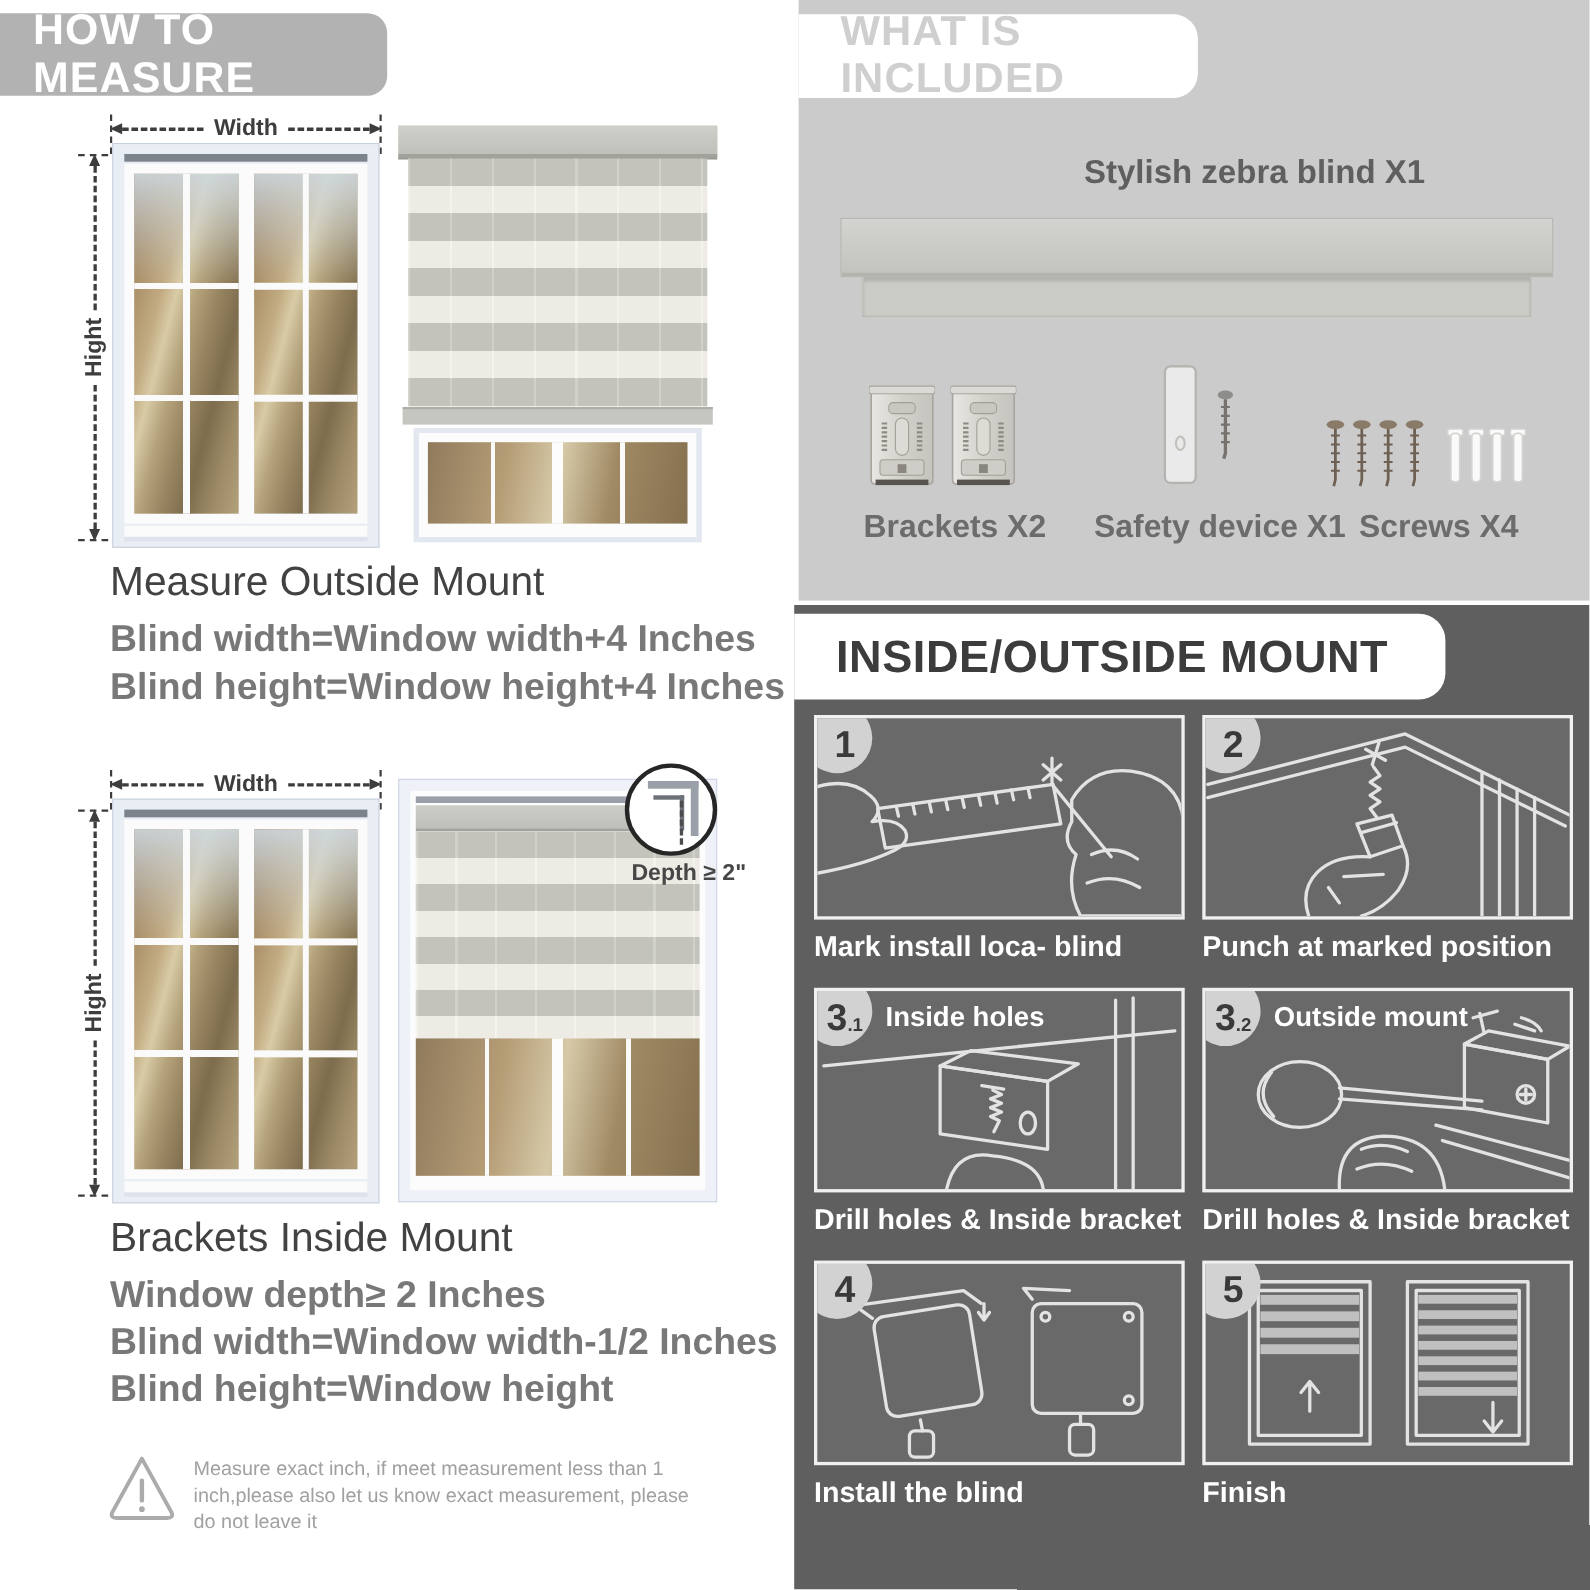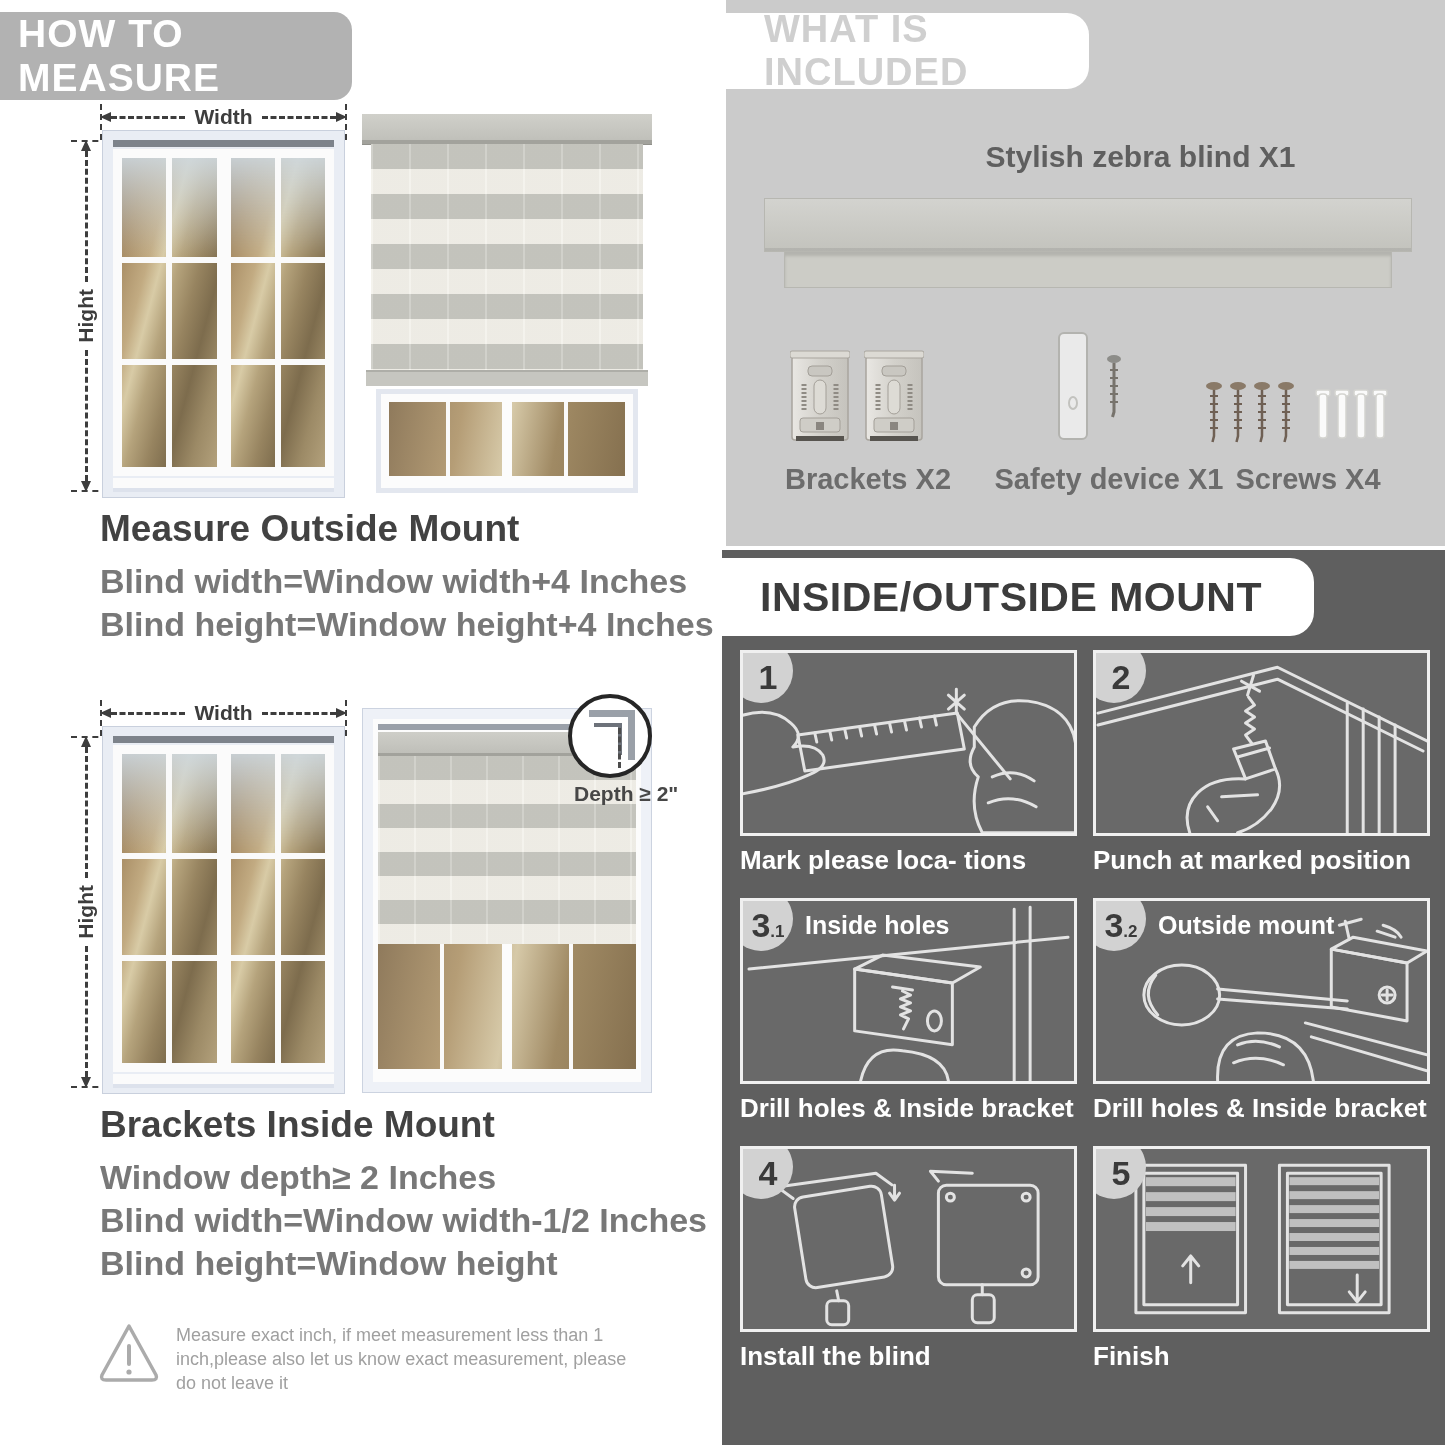--- a/index.html
+++ b/index.html
@@ -7,22 +7,22 @@
     --heading-dark:#424242; --text-gray:#787878; --caption-white:#ffffff;
     --included-title-gray:#cfcfcf; --arrow-dark:#3d3d3d; --line-art:#e3e3e3;
   }
   *{margin:0;padding:0;box-sizing:border-box}
   html,body{width:1445px;height:1445px;background:#fff;overflow:hidden;
     font-family:"Liberation Sans",sans-serif;}
   .page{position:relative;width:1445px;height:1445px;background:#fff}
 
   
   .left-col{position:absolute;left:0;top:0;width:722px;height:1445px;background:#fff}
-  .banner{position:absolute;left:0;top:12px;width:352px;height:88px;background:var(--banner-gray);
-    border-radius:0 18px 18px 0;display:flex;align-items:center;padding-left:18px}
+  .banner{position:absolute;left:0;top:12px;width:352px;height:75px;background:var(--banner-gray);
+    border-radius:0 18px 18px 0;display:flex;align-items:center;padding-left:30px}
   .banner span{font-weight:bold;font-size:39px;color:#fff;letter-spacing:1px}
 
   .fig{position:absolute;left:70px;width:600px;height:402px}
   .fig1{top:98px}.fig2{top:694px}
 
   
   .harrow{position:absolute;left:30px;top:8px;width:247px;height:22px;display:flex;align-items:center}
   .harrow .endtick{position:absolute;top:-2px;height:36px;width:0;border-left:2px dashed var(--arrow-dark)}
   .harrow .endtick.l{left:0}.harrow .endtick.r{right:0}
   .tri{width:0;height:0;border-style:solid;flex:none}
@@ -90,21 +90,21 @@
 
   .magnifier{position:absolute;left:498px;top:0;width:84px;height:84px;border:4px solid #262626;
     border-radius:50%;background:#fff;z-index:5;overflow:hidden}
   .mag-corner{position:absolute;right:13px;top:12px;width:46px;height:50px;
     border-top:7px solid #9aa0a8;border-right:7px solid #9aa0a8}
   .mag-corner-inner{position:absolute;right:6px;top:6px;width:28px;height:32px;
     border-top:4px solid #6d727a;border-right:4px solid #6d727a}
   .mag-dash{position:absolute;right:27px;top:30px;width:0;height:40px;border-left:3px dashed #4c4c4c}
   .depth-label{position:absolute;left:504px;top:88px;width:170px;font-weight:bold;font-size:21px;color:#474747}
 
-  .mount-heading{position:absolute;left:100px;font-weight:bold;font-size:37px;color:var(--heading-dark)}
+  .mount-heading{position:absolute;left:100px;font-weight:normal;font-size:37px;color:var(--heading-dark)}
   .h-out{top:508px}.h-in{top:1104px}
   .mline{position:absolute;left:100px;font-weight:bold;font-size:34px;color:var(--text-gray)}
 
   .warning{position:absolute;left:96px;top:1318px;width:560px;display:flex}
   .warn-icon{flex:none;width:66px;height:70px;margin-right:14px}
   .warn-text{font-size:18px;color:#a0a0a0;line-height:1.32;width:472px;padding-top:6px}
 
   
   .right-col{position:absolute;left:722px;top:0;width:723px;height:1445px}
   .included{position:absolute;left:4px;top:0;width:829px;height:546px;background:var(--light-panel)}
@@ -382,21 +382,21 @@
                 <path d="M214 58 L268 124"></path>
                 <path d="M232 72 Q250 42 286 46 Q330 52 334 92 L334 178 L240 178 Q226 152 236 122 Q222 110 232 92 Z"></path>
                 <path d="M250 122 Q272 112 292 126 M246 148 Q270 138 294 152"></path>
               </g>
             </svg>
             <span class="badge">
                 <b>1</b>
                 <i></i>
               </span>
           </div>
-          <div class="caption">Mark please loca- tions</div>
+          <div class="caption">Mark install loca- blind</div>
         </div>
 
         <div class="step">
           <div class="panel">
             <svg class="illus" viewBox="0 0 332 176">
               <g class="lineart">
                 <path d="M2 58 L182 12 L332 86"></path>
                 <path d="M2 70 L182 24 L328 96"></path>
                 <path d="M252 48 L252 178 M268 54 L268 178 M284 62 L284 178 M300 70 L300 178"></path>
                 <path d="M146 26 l18 10 M158 20 l-6 20"></path>

